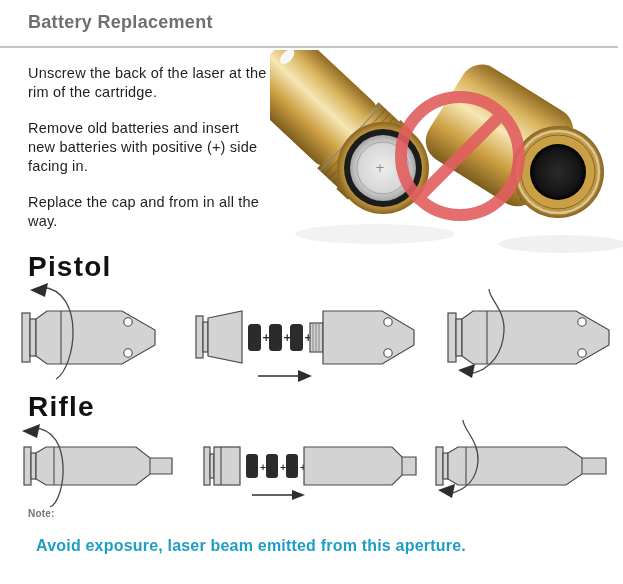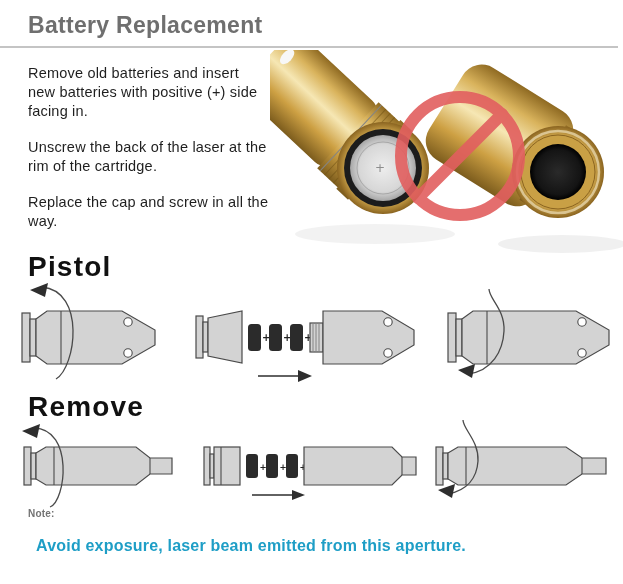--- a/index.html
+++ b/index.html
@@ -2,21 +2,21 @@
 <html><head>
 <meta charset="utf-8">
 <style>
   html,body{margin:0;padding:0;background:#fff;}
   .page{
     position:relative; width:623px; height:584px; background:#ffffff;
     font-family:"Liberation Sans", sans-serif; overflow:hidden;
   }
   .header-title{
     position:absolute; left:28px; top:12px;
-    font-size:23px; font-weight:bold; color:#6f6f6f; letter-spacing:.3px;
+    font-size:18px; font-weight:bold; color:#6f6f6f; letter-spacing:.3px;
   }
   .divider{
     position:absolute; left:0; top:46px; width:618px; height:0;
     border-top:2px solid #c4c4c4;
   }
   .instructions{
     position:absolute; left:28px; top:64px; width:242px;
     font-size:14.5px; line-height:19px; color:#1f1f1f; letter-spacing:.2px;
   }
   .instructions p{margin:0 0 17px 0;}
@@ -51,23 +51,23 @@
 </style>
 </head>
 <body>
 
 <div class="page">
 
   <div class="header-title">Battery Replacement</div>
   <div class="divider"></div>
 
   <div class="instructions">
+    <p>Unscrew the back of the laser at the rim of the cartridge.</p>
     <p>Remove old batteries and insert new batteries with positive (+) side facing in.</p>
-    <p>Unscrew the back of the laser at the rim of the cartridge.</p>
-    <p>Replace the cap and screw in all the way.</p>
+    <p>Replace the cap and from in all the way.</p>
   </div>
 
   <svg class="photo" viewBox="0 0 353 207" width="353" height="207">
     <defs>
       <linearGradient id="brassBody" x1="0" y1="0" x2="0" y2="1">
         <stop offset="0" stop-color="#8f6a22"></stop>
         <stop offset="0.22" stop-color="#d9b35c"></stop>
         <stop offset="0.45" stop-color="#f6e7b4"></stop>
         <stop offset="0.72" stop-color="#cda043"></stop>
         <stop offset="1" stop-color="#7c5c1d"></stop>
@@ -178,21 +178,21 @@
       <path class="diag-line" d="M39,1 L39,54"></path>
       <circle class="diag-hole" cx="134" cy="12" r="4.2"></circle>
       <circle class="diag-hole" cx="134" cy="43" r="4.2"></circle>
     </g>
     <g>
       <path class="rot-arrow" d="M489,6 C489,16 505,26 504,48 C503,68 492,88 468,91"></path>
       <polygon class="arrow-head" points="458,87 475,81 472,95"></polygon>
     </g>
   </svg>
 
-  <div class="section-heading" id="rifle-heading">Remove</div>
+  <div class="section-heading" id="rifle-heading">Rifle</div>
 
   <svg class="diagram" id="rifle-diagram" viewBox="0 0 623 98" width="623" height="98">
 
     <g transform="translate(24,30)">
       <rect class="diag-shape" x="0" y="0" width="7" height="38"></rect>
       <rect class="diag-shape" x="7" y="6" width="5" height="26"></rect>
       <path class="diag-shape" d="M12,6 L22,0 L112,0 L126,11 L148,11 L148,27 L126,27 L112,38 L22,38 L12,32 Z"></path>
       <path class="diag-line" d="M30,0 L30,38"></path>
       <path class="diag-line" d="M126,11 L126,27"></path>
     </g>

